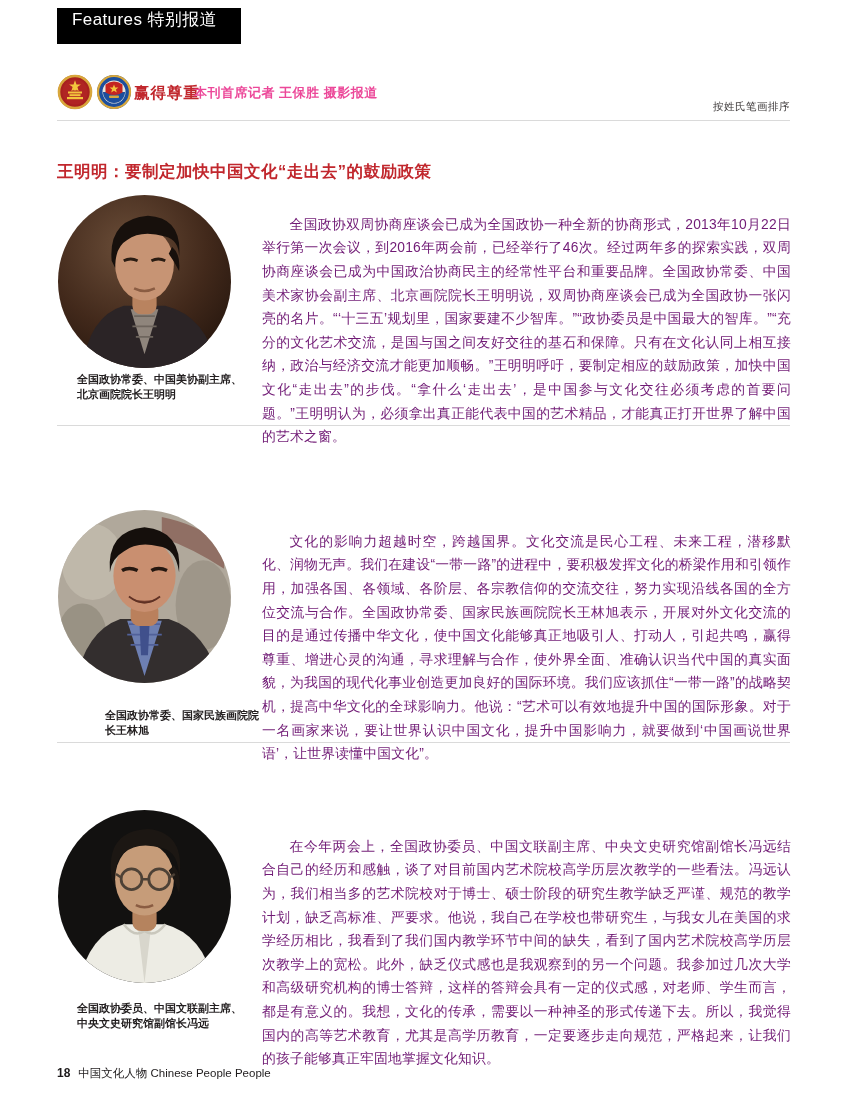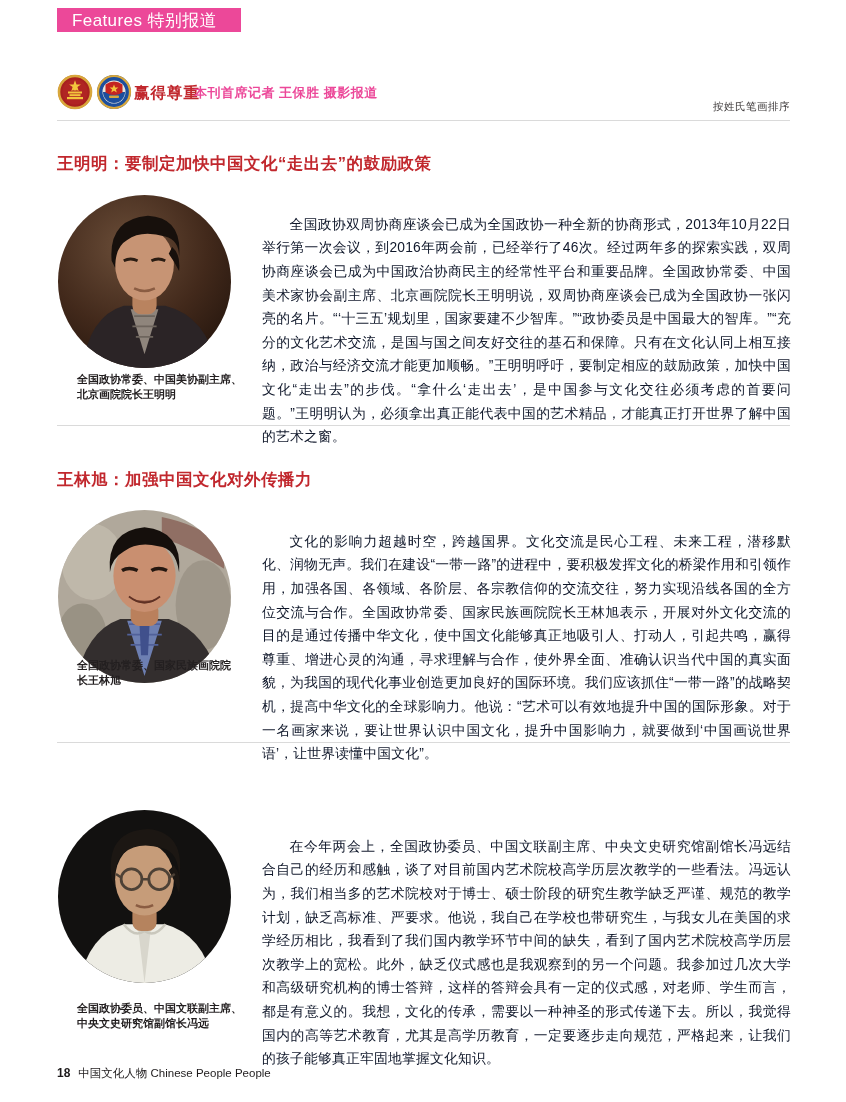--- a/index.html
+++ b/index.html
@@ -7,23 +7,23 @@
     width:846px;height:1102px;
     font-family:"Liberation Sans","DejaVu Sans",sans-serif;
     background:#f3f3f3;
   }
   .page{
     position:relative;width:846px;height:1102px;
     background:#ffffff;overflow:hidden;
     color:#231f20;
   }
   .banner{
-    position:absolute;left:57px;top:8px;width:184px;height:24px;
-    background:#ec4899;color:#ffffff;
-    display:flex;align-items:flex-end;box-sizing:border-box;
+    position:absolute;left:57px;top:8px;width:184px;height:36px;
+    background:#000000;color:#ffffff;
+    display:flex;align-items:flex-start;box-sizing:border-box;
     padding-left:15px;font-size:17px;letter-spacing:.4px;
   }
   .header-row{position:absolute;left:57px;top:72px;width:733px;height:44px;}
   .emblem{position:absolute;top:2px;width:36px;height:36px;}
   .emblem.e1{left:0;}
   .emblem.e2{left:39px;}
   .column-title{
     position:absolute;left:77px;top:11px;
     color:#c1272d;font-weight:bold;font-size:15.5px;letter-spacing:1px;
   }
@@ -38,42 +38,42 @@
   .divider{
     position:absolute;left:57px;width:733px;height:1px;background:#dadada;
   }
   .d1{top:120px;}
   .d2{top:425px;}
   .d3{top:742px;}
   .section-title{
     position:absolute;left:57px;width:700px;
     font-size:16.5px;font-weight:bold;color:#c1272d;letter-spacing:.5px;
   }
-  .t1{top:140px;margin-top:13px;}
+  .t1{top:148px;margin-top:13px;}
   .t2{top:455px;}
   .t3{top:760px;}
   .photo{
     position:absolute;left:58px;width:173px;height:173px;
     border-radius:50%;overflow:hidden;
   }
   .p1{top:195px;}
   .p2{top:510px;}
   .p3{top:810px;}
   .photo svg{display:block;width:100%;height:100%;}
   .caption{
     position:absolute;left:77px;width:195px;
     font-size:11px;font-weight:bold;line-height:15px;color:#231f20;
   }
   .c1{top:372px;}
-  .c2{top:658px;}
+  .c2{top:708px;margin-left:28px;}
   .c3{top:985px;margin-top:16px;}
   .caption span{display:block;}
   .body-text{
     position:absolute;left:262px;width:529px;
-    font-size:13.8px;line-height:23.6px;color:#0f172a;
+    font-size:13.8px;line-height:23.6px;color:#701a75;
     text-align:justify;text-indent:2em;letter-spacing:.2px;
   }
   .b1{top:199px;}
   .b2{top:516px;}
   .b3{top:821px;}
   .footer{
     position:absolute;left:57px;top:1066px;width:733px;
     font-size:11.5px;color:#1e1b1c;
   }
   .footer .pagenum{font-weight:bold;font-size:12px;margin-right:8px;margin-top:23px;}
@@ -142,21 +142,20 @@
     </svg>
   </div>
   <div class="caption c1">
     <span>全国政协常委、中国美协副主席、</span>
     <span>北京画院院长王明明</span>
   </div>
   <p class="body-text b1">全国政协双周协商座谈会已成为全国政协一种全新的协商形式，2013年10月22日举行第一次会议，到2016年两会前，已经举行了46次。经过两年多的探索实践，双周协商座谈会已成为中国政治协商民主的经常性平台和重要品牌。全国政协常委、中国美术家协会副主席、北京画院院长王明明说，双周协商座谈会已成为全国政协一张闪亮的名片。“‘十三五’规划里，国家要建不少智库。”“政协委员是中国最大的智库。”“充分的文化艺术交流，是国与国之间友好交往的基石和保障。只有在文化认同上相互接纳，政治与经济交流才能更加顺畅。”王明明呼吁，要制定相应的鼓励政策，加快中国文化“走出去”的步伐。“拿什么‘走出去’，是中国参与文化交往必须考虑的首要问题。”王明明认为，必须拿出真正能代表中国的艺术精品，才能真正打开世界了解中国的艺术之窗。</p>
 
   <div class="divider d2"></div>
 
-  <h2 class="section-title t2">王林旭：加强中国文化对外传播力</h2>
 
   <div class="photo p2">
     <svg viewBox="0 0 100 100">
       <rect width="100" height="100" fill="#b0a89b"></rect>
       <ellipse cx="20" cy="30" rx="18" ry="22" fill="#c3bbae" opacity=".8"></ellipse>
       <ellipse cx="84" cy="55" rx="16" ry="26" fill="#978f82" opacity=".7"></ellipse>
       <path d="M60 4 Q80 8 96 20 L96 34 Q78 22 60 16 Z" fill="#7c4a40" opacity=".6"></path>
       <ellipse cx="14" cy="72" rx="14" ry="18" fill="#8a8375" opacity=".6"></ellipse>
       <path d="M10 100 Q16 70 36 63 L64 63 Q86 70 94 100 Z" fill="#332e2e"></path>
       <path d="M40 64 L50 96 L60 64 Z" fill="#6d7fb2"></path>

